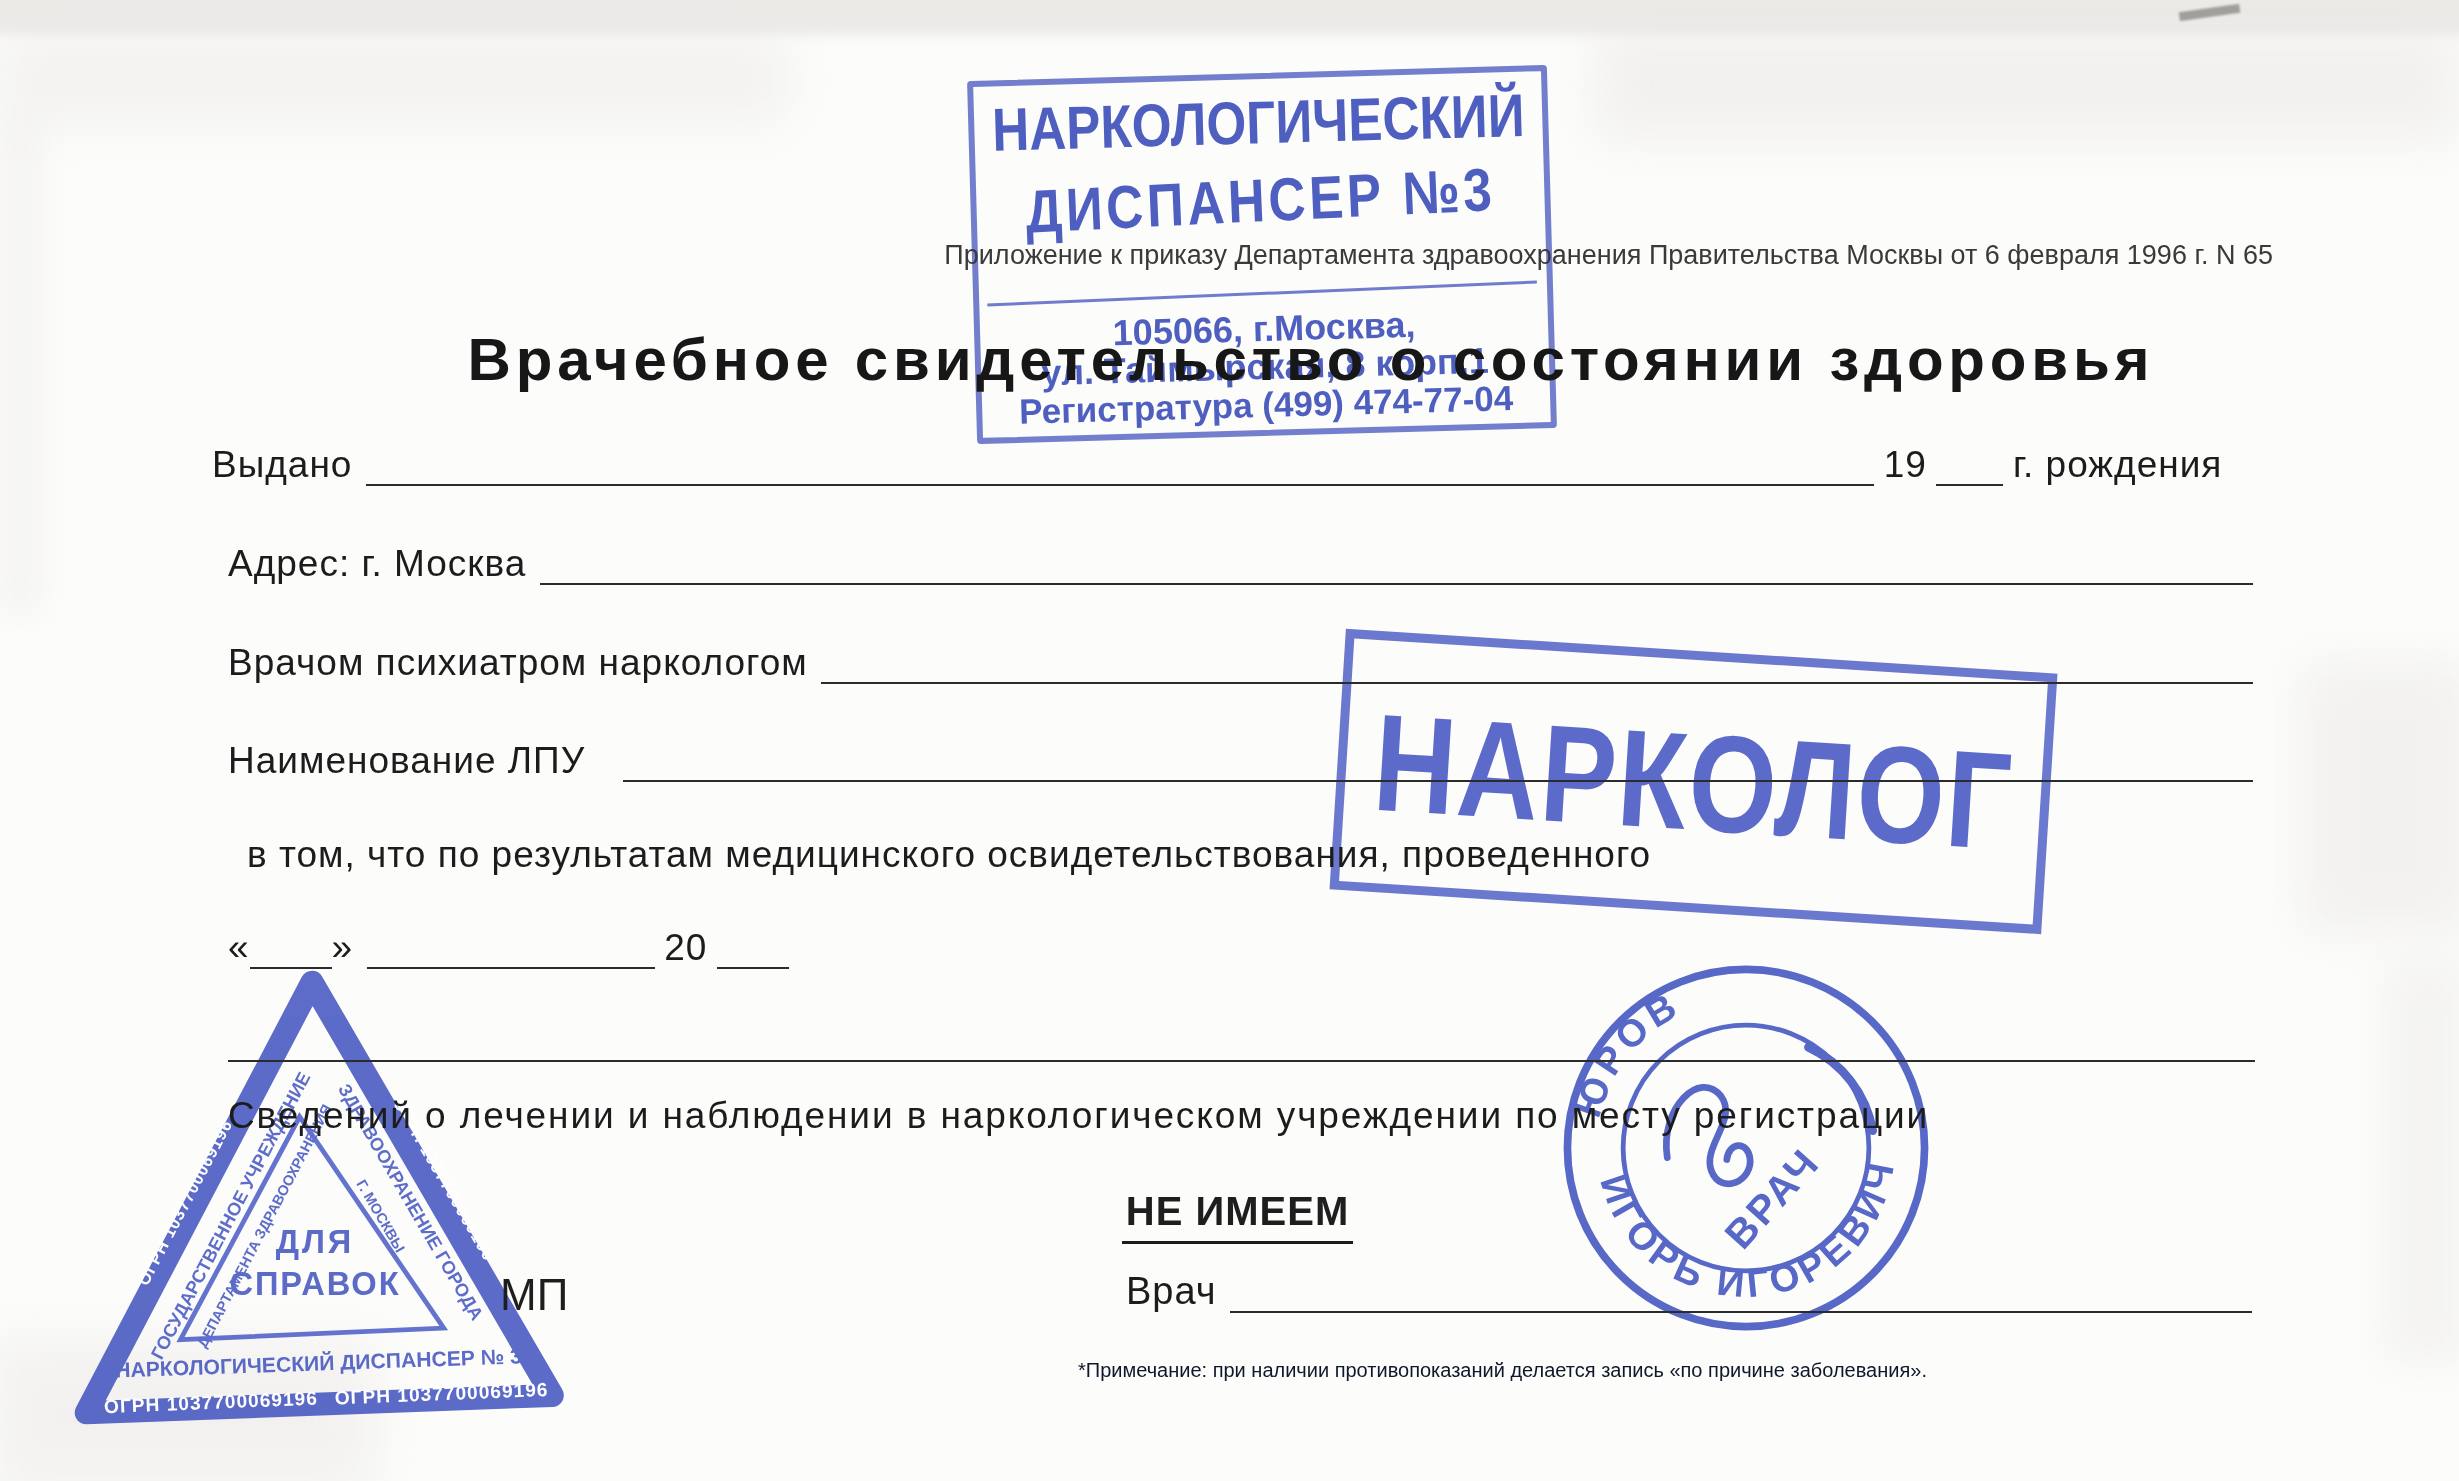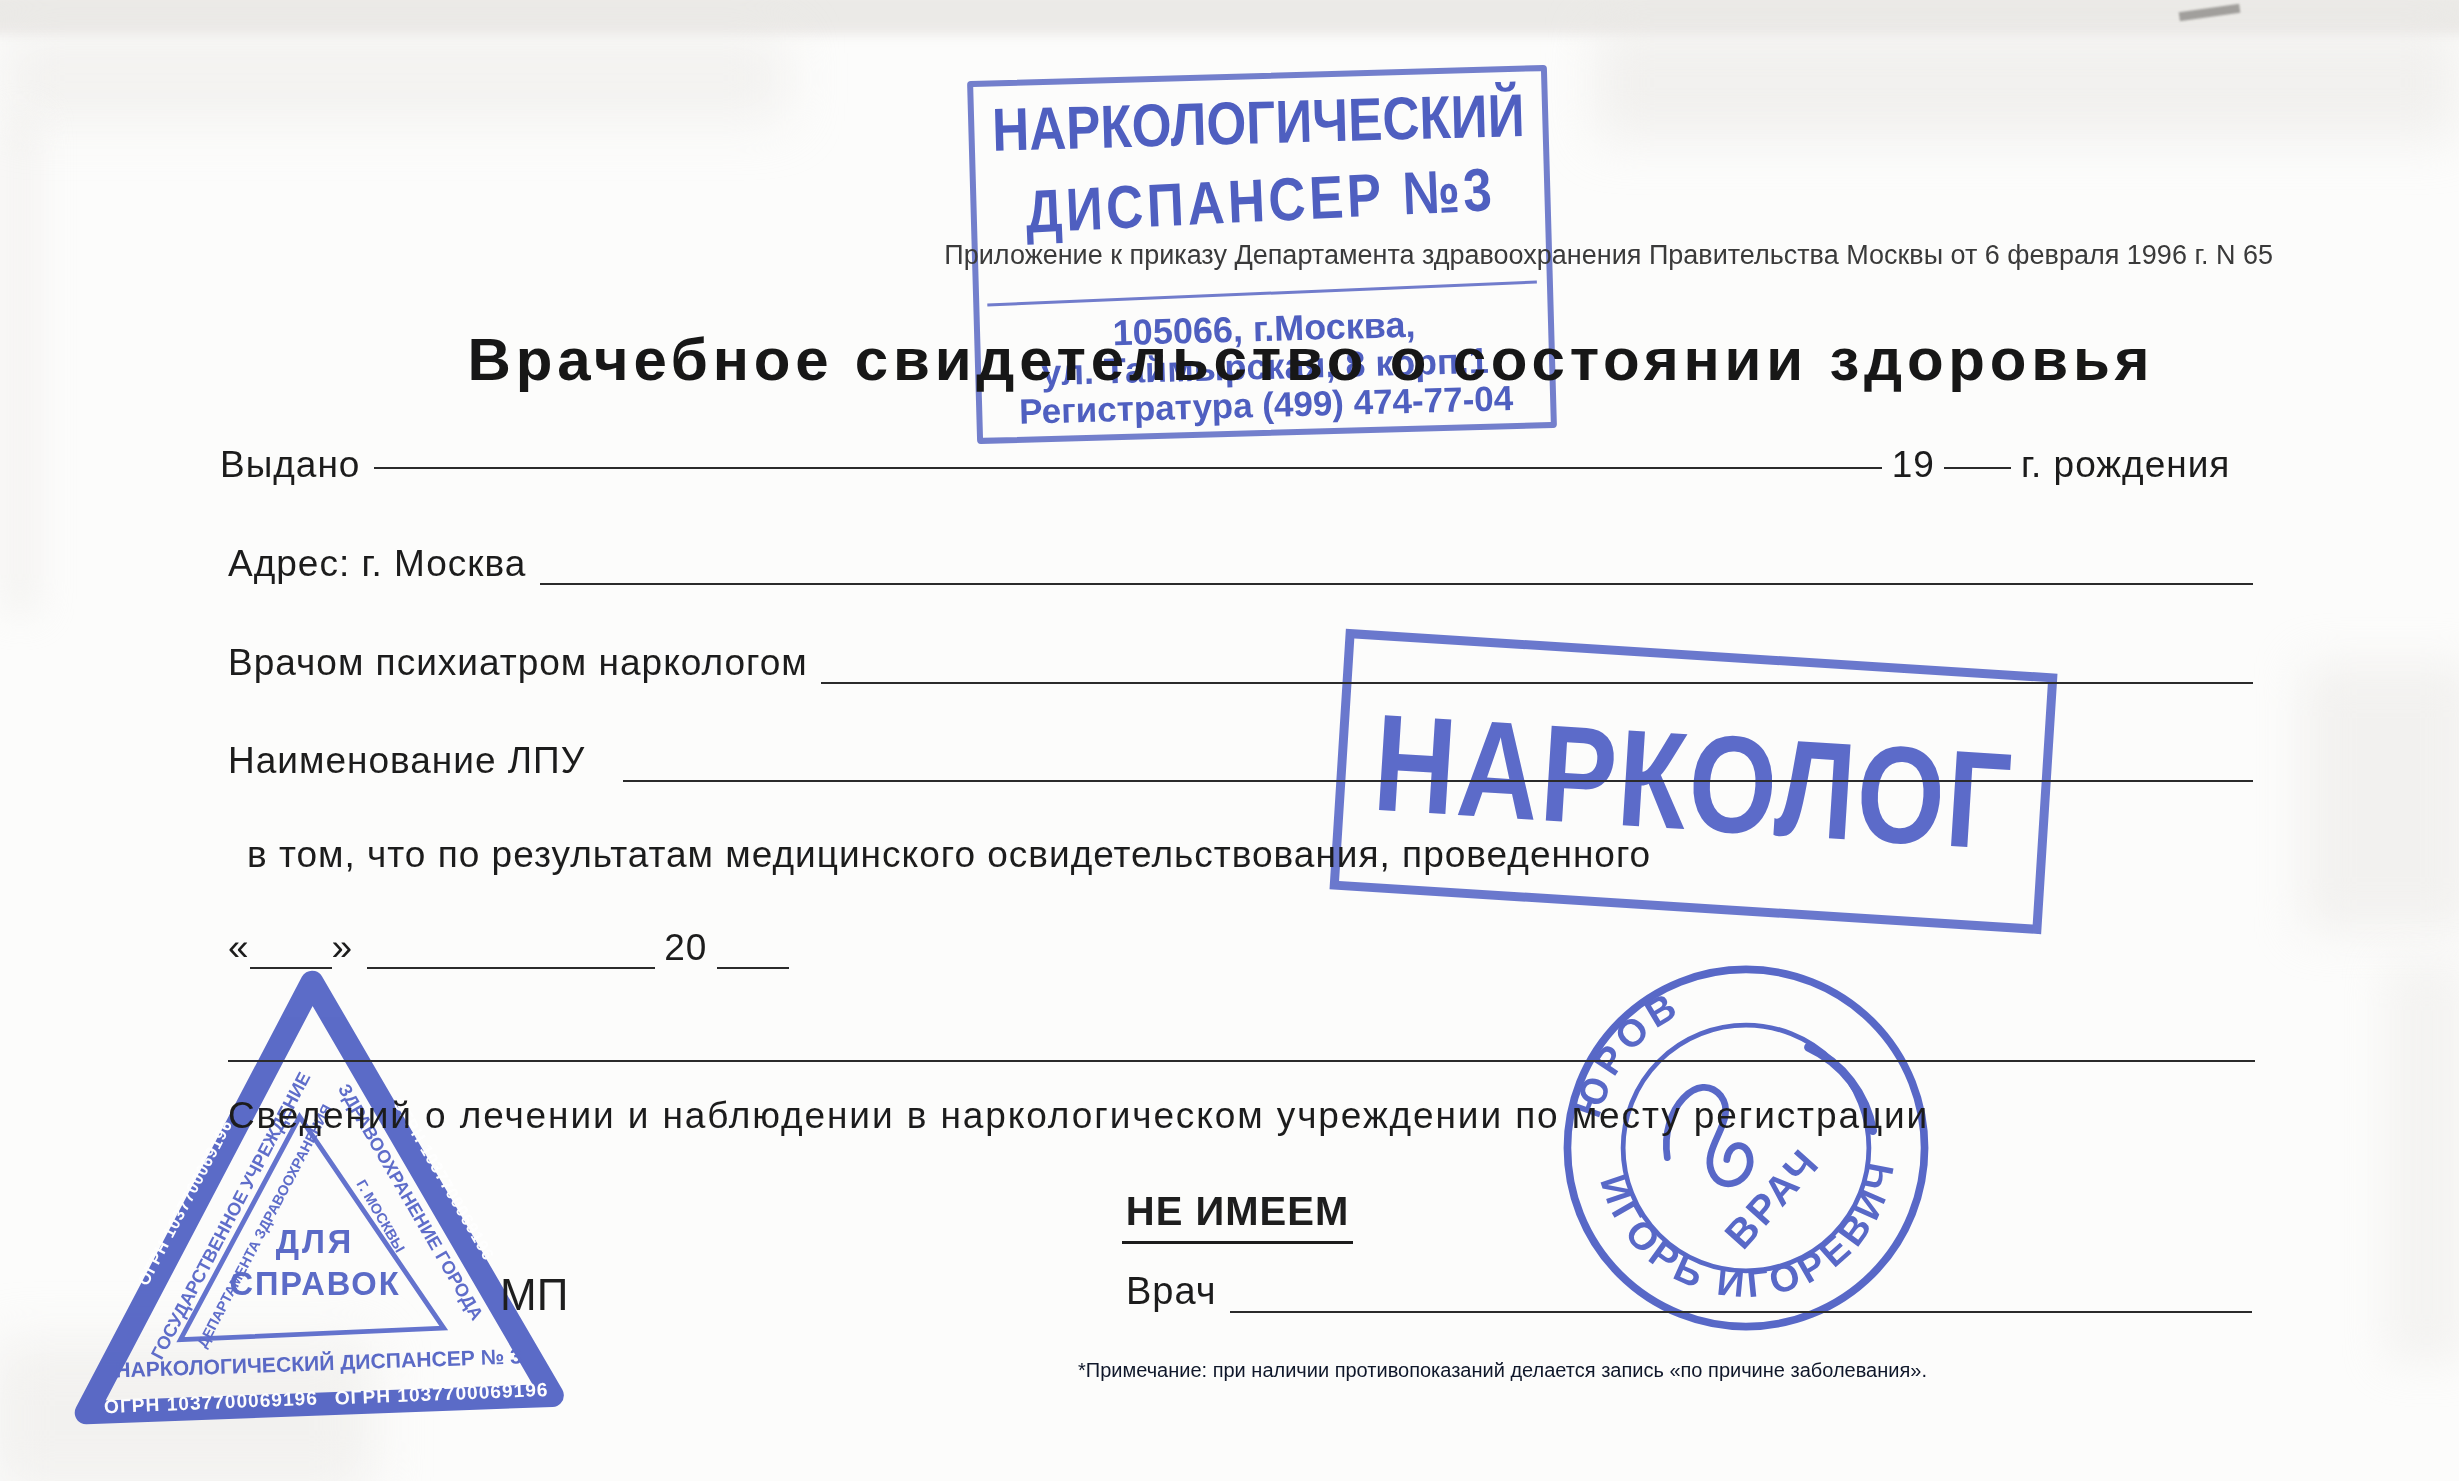--- a/index.html
+++ b/index.html
@@ -112,21 +112,21 @@
       </text>
       <text x="0" y="0" transform="translate(238,262) rotate(-48)" text-anchor="middle" fill="#4053c0" font-size="42" font-weight="700" letter-spacing="3">ВРАЧ</text>
       <path d="M118,210 c-8,-52 34,-92 56,-64 c18,24 -20,52 -10,78 c10,26 44,10 40,-14 c-3,-18 -22,-16 -24,2" fill="none" stroke="#4053c0" stroke-width="7" stroke-linecap="round"></path>
       <path d="M265,95 A118,118 0 0 1 332,182" fill="none" stroke="#4053c0" stroke-width="9" stroke-linecap="round"></path>
     </g>
   </svg>
 
   <div class="txt note">Приложение к приказу Департамента здравоохранения Правительства Москвы от 6 февраля 1996 г. N 65</div>
   <div class="txt title">Врачебное свидетельство о состоянии здоровья</div>
 
-  <div class="row" style="left:220px;top:444px;width:2020px;align-items:center;">
+  <div class="row" style="left:212px;top:444px;width:2020px;">
     <span class="lbl">Выдано</span>
     <span class="blank"></span>
     <span class="gap">19</span>
     <span class="ub" style="width:67px;"></span>
     <span class="gap">г. рождения</span>
   </div>
 
   <div class="row" style="left:228px;top:543px;width:2025px;">
     <span class="lbl">Адрес: г. Москва</span>
     <span class="blank"></span>

